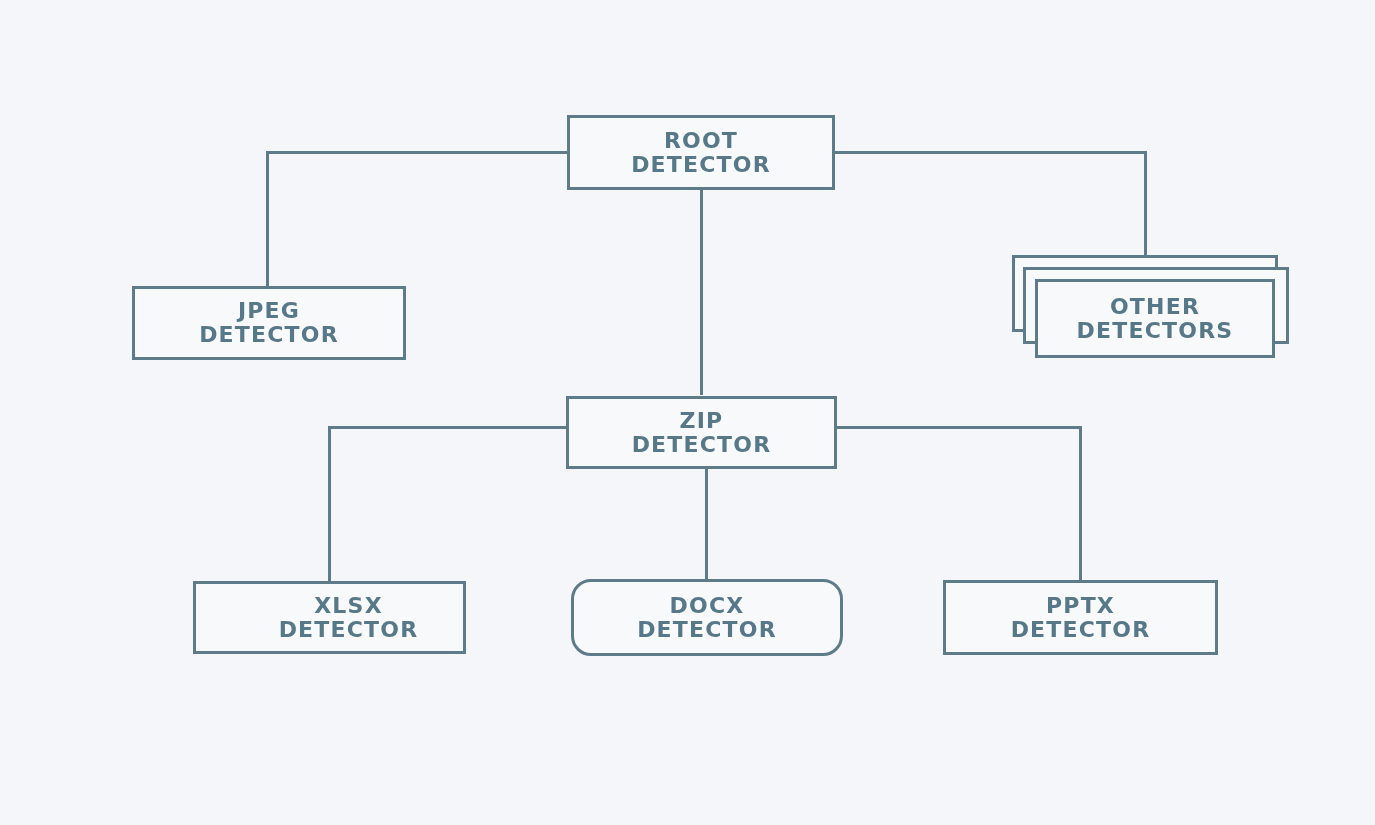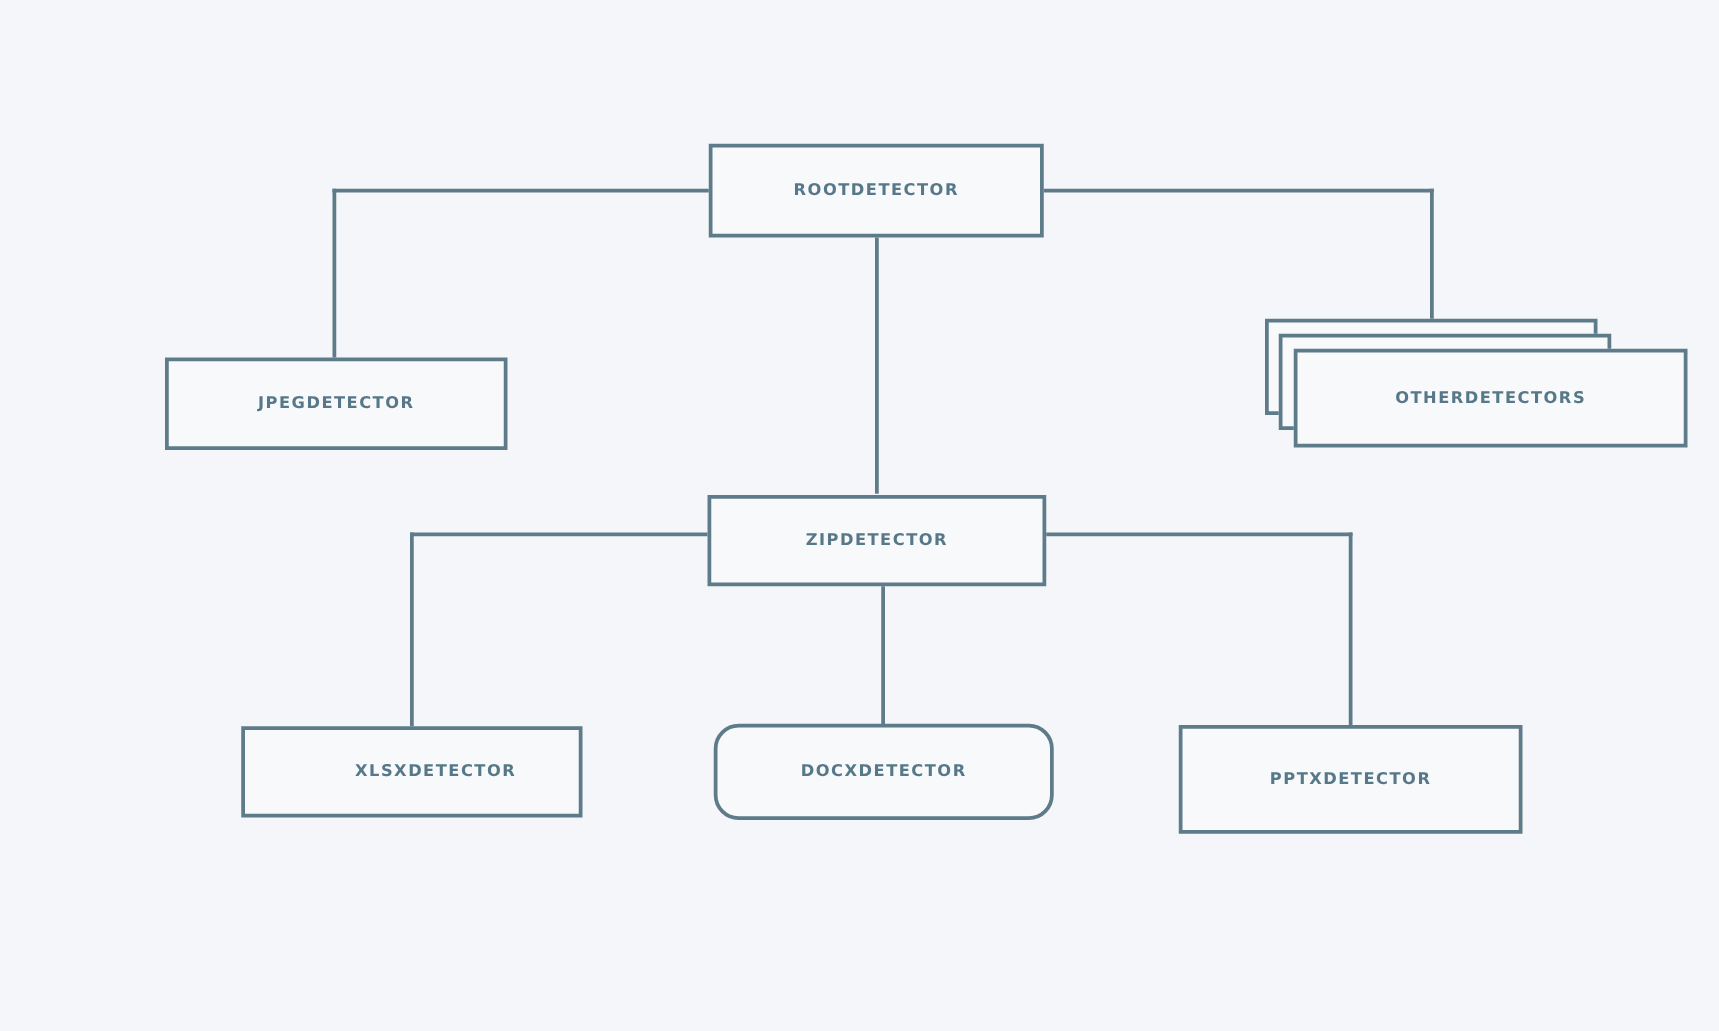--- a/index.html
+++ b/index.html
@@ -17,27 +17,27 @@
   }
   .canvas {
     position: relative;
     width: 1375px; height: 825px;
   }
   .node {
     position: absolute;
     border: 3px solid var(--accent);
     background: var(--box-bg);
     display: flex;
-    flex-direction: row;
+    flex-direction: column;
     align-items: center;
     justify-content: center;
     text-align: center;
     color: var(--text);
     font-weight: bold;
-    font-size: 13px;
+    font-size: 22px;
     line-height: 24px;
     letter-spacing: 1.2px;
   }
   .stack-box {
     position: absolute;
     border: 3px solid var(--accent);
     background: var(--box-bg);
   }
   .edge {
     position: absolute;
@@ -70,38 +70,38 @@
     <div>DETECTOR</div>
   </div>
 
   <div class="node" style="left:132px; top:286px; width:274px; height:74px;">
     <div>JPEG</div>
     <div>DETECTOR</div>
   </div>
 
   <div class="stack-box" style="left:1012px; top:255px; width:266px; height:77px;"></div>
   <div class="stack-box" style="left:1023px; top:267px; width:266px; height:77px;"></div>
-  <div class="node" style="left:1035px; top:279px; width:315px; height:79px;">
+  <div class="node" style="left:1035px; top:279px; width:240px; height:79px;">
     <div>OTHER</div>
     <div>DETECTORS</div>
   </div>
 
   <div class="node" style="left:566px; top:396px; width:271px; height:73px;">
     <div>ZIP</div>
     <div>DETECTOR</div>
   </div>
 
   <div class="node" style="left:193px; top:581px; width:273px; height:73px;padding-left:38px;">
     <div>XLSX</div>
     <div>DETECTOR</div>
   </div>
 
   <div class="node" style="left:571px; top:579px; width:272px; height:77px;border-radius:20px;">
     <div>DOCX</div>
     <div>DETECTOR</div>
   </div>
 
-  <div class="node" style="left:943px; top:580px; width:275px; height:87px;">
+  <div class="node" style="left:943px; top:580px; width:275px; height:75px;">
     <div>PPTX</div>
     <div>DETECTOR</div>
   </div>
 
 </div>
 
 </body></html>

